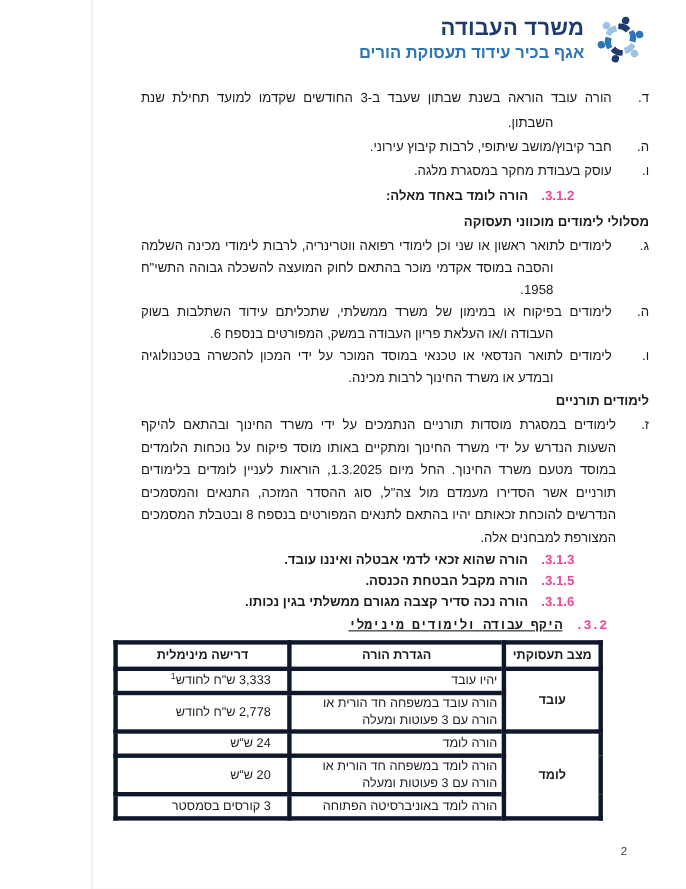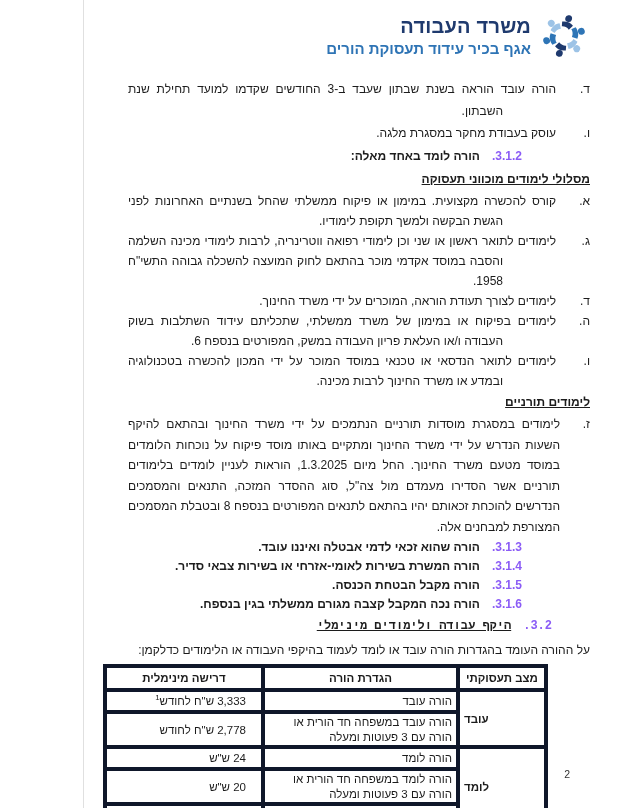--- a/index.html
+++ b/index.html
@@ -22,33 +22,33 @@
   .logo-title { font-size:20px; font-weight:800; color:#1f3a6e; line-height:1.1; letter-spacing:0.2px; }
   .logo-sub   { font-size:15px; font-weight:700; color:#2e74b5; margin-top:3px; }
   
   .li { font-size:12px; line-height:22px; padding-right:87px; text-indent:-87px; text-align:justify; margin:0; }
   .li .mk { display:inline-block; width:34px; text-indent:0; }
   .li-track { line-height:20px; }
   .li-z { padding-right:30px; text-indent:-30px; line-height:20.5px; }
   .li-z .mk { width:30px; }
   
   .sec { font-size:12px; font-weight:bold; line-height:21px; padding-right:68px; margin:2px 0; }
-  .sec .num { color:#8b5cf6; }
+  .sec .num { color:#ec4899; }
   .sec .num { margin-left:12px; }
   .sec31 { line-height:17px; padding-right:68px; }
   .sec32 { padding-right:38px; line-height:21px; margin-top:3px;font-family:Liberation Mono, monospace; }
   .sec32 .ttl { text-decoration:underline; }
-  .uhead { font-size:12px; font-weight:bold; text-decoration:underline; line-height:21px; margin:1px 0; }
+  .uhead { font-size:12px; font-weight:bold; line-height:21px; margin:1px 0; }
   .intro { font-size:12px; line-height:20px; margin:3px 0 4px 0; }
   
   table.req-table { border-collapse:collapse; margin-right:42px; table-layout:fixed; width:441px; font-size:11.5px; }
   .req-table th, .req-table td { border:4px solid #0f172a; padding:1px 4px; vertical-align:middle; }
   .req-table th { font-weight:bold; text-align:center; height:18px; }
   .col-status { width:88px; } .col-def { width:195px; } .col-req { width:158px; }
-  td.status { text-align:left; font-weight:bold;margin-top:44px; }
+  td.status { text-align:center; font-weight:bold;margin-top:44px; }
   td.def { text-align:right; line-height:14.5px; height:16px; }
   td.req { text-align:right; padding-right:15px; height:16px; }
   sup.supref { font-size:8px; vertical-align:super; line-height:0; }
   .page-num { position:absolute; bottom:28px; right:54px; font-size:10.5px; color:#333; }
 </style>
 </head>
 <body>
 
 <div class="page">
 
@@ -82,71 +82,68 @@
       </g>
     </svg>
     <div class="logo-text">
       <div class="logo-title">משרד העבודה</div>
       <div class="logo-sub">אגף בכיר עידוד תעסוקת הורים</div>
     </div>
   </header>
 
   <div>
     <p class="li"><span class="mk">ד.</span><span>הורה עובד הוראה בשנת שבתון שעבד ב-3 החודשים שקדמו למועד תחילת שנת השבתון.</span></p>
+    <p class="li"><span class="mk">ה.</span><span>חבר קיבוץ/מושב שיתופי, לרבות קיבוץ עירוני.</span></p>
     <p class="li"><span class="mk">ו.</span><span>עוסק בעבודת מחקר במסגרת מלגה.</span></p>
   </div>
 
   <div class="sec">
     <span class="num">3.1.2.</span><span class="ttl">הורה לומד באחד מאלה:</span>
   </div>
 
   <div class="uhead">מסלולי לימודים מוכווני תעסוקה</div>
 
   <div>
-    <p class="li li-track"><span class="mk">א.</span><span>קורס להכשרה מקצועית. במימון או פיקוח ממשלתי שהחל בשנתיים האחרונות לפני הגשת הבקשה ולמשך תקופת לימודיו.</span></p>
     <p class="li li-track"><span class="mk">ג.</span><span>לימודים לתואר ראשון או שני וכן לימודי רפואה ווטרינריה, לרבות לימודי מכינה השלמה והסבה במוסד אקדמי מוכר בהתאם לחוק המועצה להשכלה גבוהה התשי"ח 1958.</span></p>
-    <p class="li li-track"><span class="mk">ד.</span><span>לימודים לצורך תעודת הוראה, המוכרים על ידי משרד החינוך.</span></p>
     <p class="li li-track"><span class="mk">ה.</span><span>לימודים בפיקוח או במימון של משרד ממשלתי, שתכליתם עידוד השתלבות בשוק העבודה ו/או העלאת פריון העבודה במשק, המפורטים בנספח 6.</span></p>
     <p class="li li-track"><span class="mk">ו.</span><span>לימודים לתואר הנדסאי או טכנאי במוסד המוכר על ידי המכון להכשרה בטכנולוגיה ובמדע או משרד החינוך לרבות מכינה.</span></p>
   </div>
 
   <div class="uhead">לימודים תורניים</div>
 
   <p class="li li-z"><span class="mk">ז.</span><span>לימודים במסגרת מוסדות תורניים הנתמכים על ידי משרד החינוך ובהתאם להיקף השעות הנדרש על ידי משרד החינוך ומתקיים באותו מוסד פיקוח על נוכחות הלומדים במוסד מטעם משרד החינוך. החל מיום 1.3.2025, הוראות לעניין לומדים בלימודים תורניים אשר הסדירו מעמדם מול צה"ל, סוג ההסדר המזכה, התנאים והמסמכים הנדרשים להוכחת זכאותם יהיו בהתאם לתנאים המפורטים בנספח 8 ובטבלת המסמכים המצורפת למבחנים אלה.</span></p>
 
   <div>
     <div class="sec sec31"><span class="num">3.1.3.</span><span class="ttl">הורה שהוא זכאי לדמי אבטלה ואיננו עובד.</span></div>
-    <div class="sec sec31"><span class="num">3.1.4.</span><span class="ttl">הורה המשרת בשירות לאומי-אזרחי או בשירות צבאי סדיר.</span></div>
     <div class="sec sec31"><span class="num">3.1.5.</span><span class="ttl">הורה מקבל הבטחת הכנסה.</span></div>
-    <div class="sec sec31"><span class="num">3.1.6.</span><span class="ttl">הורה נכה המקבל קצבה מגורם ממשלתי בגין בנספח.</span></div>
+    <div class="sec sec31"><span class="num">3.1.6.</span><span class="ttl">הורה נכה סדיר קצבה מגורם ממשלתי בגין נכותו.</span></div>
   </div>
 
   <div class="sec sec32">
     <span class="num">3.2.</span><span class="ttl">היקף עבודה ולימודים מינימלי</span>
   </div>
 
-  <p class="intro">על ההורה העומד בהגדרות הורה עובד או לומד לעמוד בהיקפי העבודה או הלימודים כדלקמן:</p>
 
   <table class="req-table">
     <colgroup>
         <col class="col-status">
         <col class="col-def">
         <col class="col-req">
       </colgroup>
     <thead>
       <tr>
         <th>מצב תעסוקתי</th>
         <th>הגדרת הורה</th>
         <th>דרישה מינימלית</th>
       </tr>
     </thead>
     <tbody>
       <tr>
         <td class="status" rowspan="2">עובד</td>
-        <td class="def">הורה עובד</td>
+        <td class="def">יהיו עובד</td>
         <td class="req"><span>3,333 ש"ח לחודש</span><sup class="supref">1</sup></td>
       </tr>
       <tr>
         <td class="def">הורה עובד במשפחה חד הורית או הורה עם 3 פעוטות ומעלה</td>
         <td class="req">2,778 ש"ח לחודש</td>
       </tr>
       <tr>
         <td class="status" rowspan="3">לומד</td>
         <td class="def">הורה לומד</td>
         <td class="req">24 ש"ש</td>

